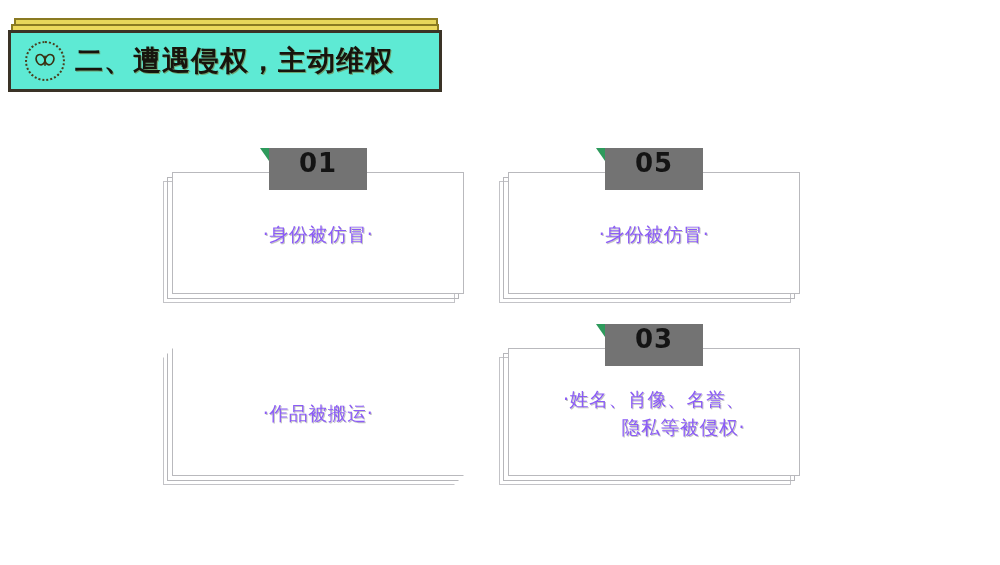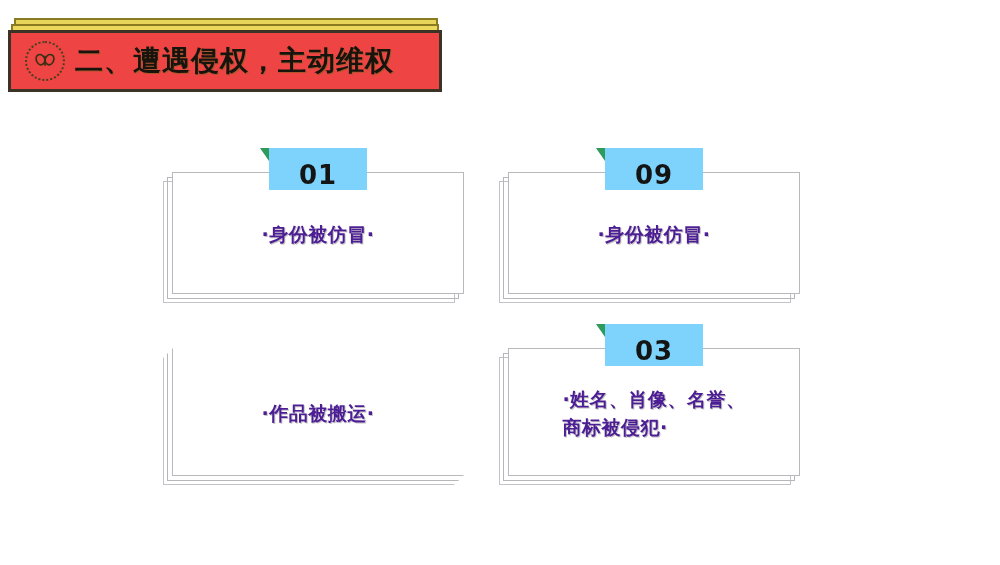--- a/index.html
+++ b/index.html
@@ -41,21 +41,21 @@
     top: 6px;
     width: 428px;
     height: 62px;
     background: #ecd95c;
   }
   .hdr-layer-1 {
     left: 0px;
     top: 12px;
     width: 434px;
     height: 62px;
-    background: #ef4444;
+    background: #5eead4;
     border: 3px solid #3a3326;
     display: flex;
     align-items: center;
     padding-left: 14px;
   }
   .hdr-icon {
     width: 36px;
     height: 36px;
     border-radius: 50%;
     border: 2px dotted #4a3f1e;
@@ -128,43 +128,43 @@
     border-top-color: transparent;
     border-right-color: transparent;
   }
   .card-c3 .card-shadow {
     border-top-color: transparent;
     border-right-color: transparent;
   }
 
   .card-text {
     font-size: 19px;
-    font-weight: bold;
-    color: #4c1d95;
-    text-align: left;
+    font-weight: normal;
+    color: #8b5cf6;
+    text-align: right;
     line-height: 1.45;
     letter-spacing: 0.5px;
     text-shadow: 1px 1px 0 rgba(140,140,140,0.5);
     font-family: "DejaVu Sans", "Liberation Sans", sans-serif;
     padding: 0 10px;
     margin-top: 4px;
     white-space: pre-line;
   }
 
   
   .badge {
     position: absolute;
     top: -24px;
     left: 50%;
     transform: translateX(-50%);
     width: 98px;
     height: 42px;
-    background: #7dd3fc;
-    display: flex;
-    align-items: flex-end;
+    background: #737373;
+    display: flex;
+    align-items: flex-start;
     justify-content: center;
     z-index: 5;
   }
   .badge-num {
     font-size: 26px;
     font-weight: bold;
     color: #141414;
     letter-spacing: 1px;
     font-family: "DejaVu Sans", "Liberation Sans", sans-serif;
   }
@@ -212,38 +212,38 @@
   </div>
 
   <div class="card card-c2">
     <div class="card-shadow"></div>
     <div class="card-shadow s2"></div>
     <div class="card-body">
       <div class="card-text">·身份被仿冒·</div>
     </div>
     <div class="badge">
       <span class="badge-fold"></span>
-      <span class="badge-num">09</span>
+      <span class="badge-num">05</span>
     </div>
   </div>
 
   <div class="card card-c3">
     <div class="card-shadow"></div>
     <div class="card-shadow s2"></div>
     <div class="card-body">
       <div class="card-text">·作品被搬运·</div>
     </div>
   </div>
 
   <div class="card card-c4">
     <div class="card-shadow"></div>
     <div class="card-shadow s2"></div>
     <div class="card-body">
       <div class="card-text">·姓名、肖像、名誉、
-商标被侵犯·</div>
+隐私等被侵权·</div>
     </div>
     <div class="badge">
       <span class="badge-fold"></span>
       <span class="badge-num">03</span>
     </div>
   </div>
 
 </div>
 
 </body></html>

